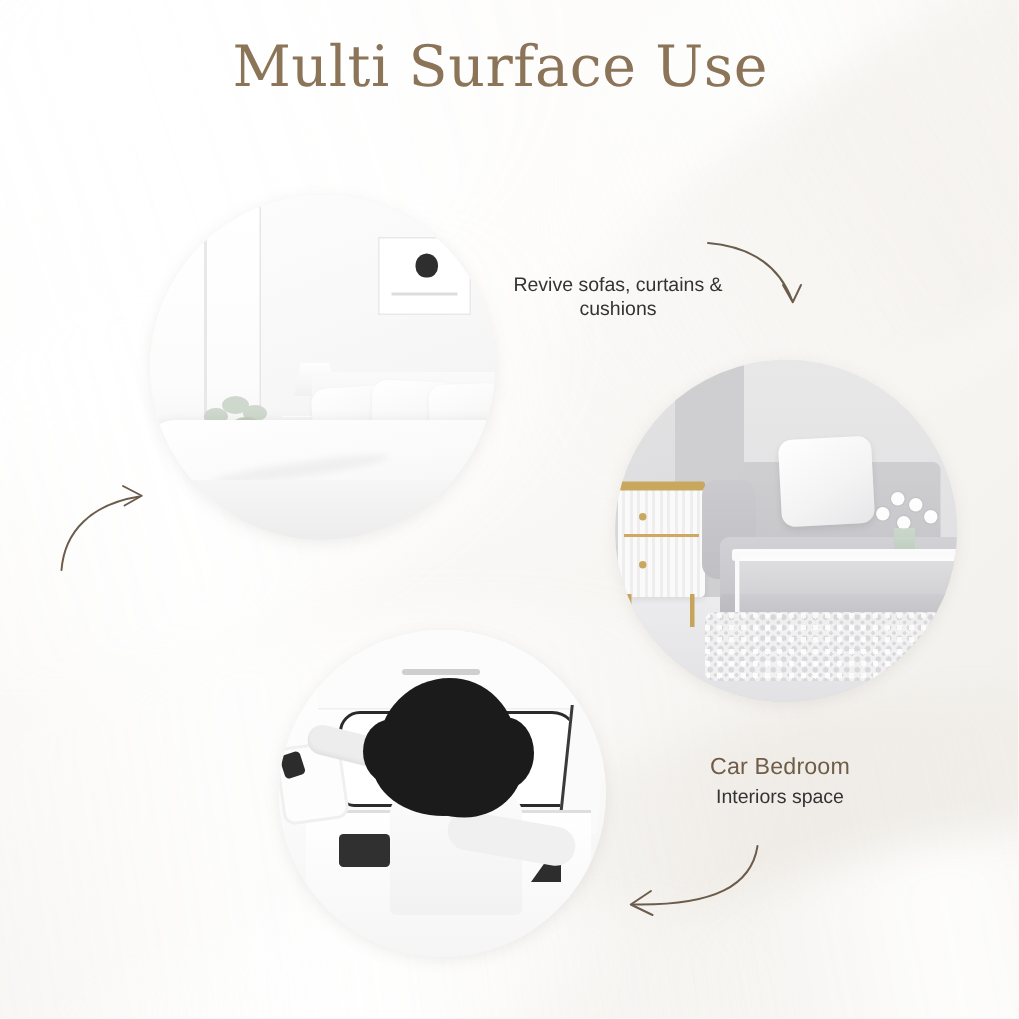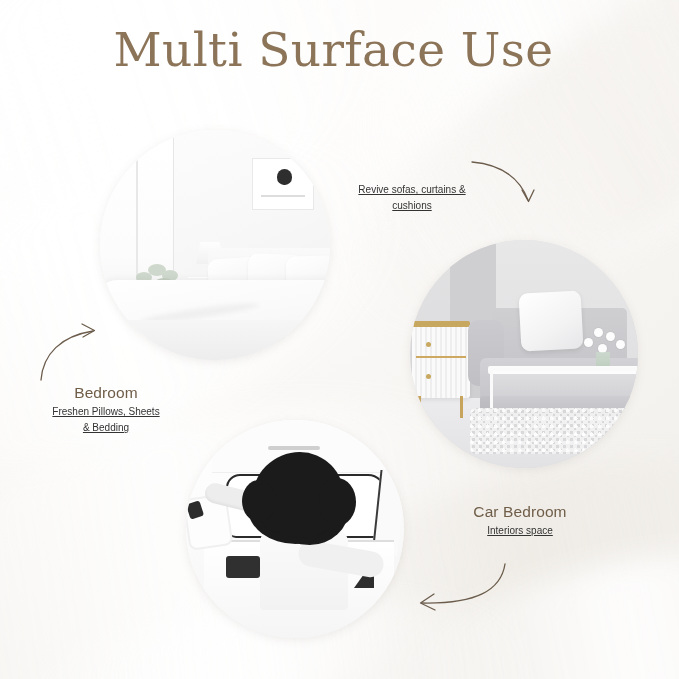--- a/index.html
+++ b/index.html
@@ -85,21 +85,21 @@
     opacity: .8;
   }
 
   
   .title {
     position: absolute;
     left: 0; right: 12px; top: 22px;
     text-align: center;
     font-family: "DejaVu Serif", "Liberation Serif", serif;
     font-weight: 400;
-    font-size: 47px;
+    font-size: 38px;
     letter-spacing: .4px;
     color: #8c7459;
     white-space: nowrap;
   }
   .subtitle {
     position: absolute;
     left: 0; right: 0; top: 68px;
     text-align: center;
     font-size: 17.5px;
     line-height: 23px;
@@ -375,25 +375,24 @@
   
   .callout { position: absolute; }
   .callout .head {
     font-size: 15.5px;
     color: #6f5d48;
     text-align: center;
     letter-spacing: .1px;
     margin-bottom: 2px;
   }
   .callout .desc {
-    font-size: 10px;
+    font-size: 13px;
     line-height: 16px;
     color: #333333;
     text-align: center;
-    text-decoration: underline;
   }
   .callout .desc span { display: block; }
 
   #callout-livingroom { left: 322px; top: 182px; width: 180px; }
   #callout-bedroom    { left: 6px;   top: 384px; width: 200px; }
   #callout-car        { left: 430px; top: 503px; width: 180px; }
 
   
   .arrow-svg { position: absolute; overflow: visible; pointer-events: none; }
   #arrow-livingroom { left: 470px; top: 160px; width: 100px; height: 60px; }
@@ -511,27 +510,20 @@
     </div>
   </div>
 
   <div class="callout" id="callout-livingroom">
     <div class="desc">
       <span>Revive sofas, curtains &amp;</span>
       <span>cushions</span>
     </div>
   </div>
 
-  <div class="callout" id="callout-bedroom">
-    <div class="head">Bedroom</div>
-    <div class="desc">
-      <span>Freshen Pillows, Sheets</span>
-      <span>&amp; Bedding</span>
-    </div>
-  </div>
 
   <div class="callout" id="callout-car">
     <div class="head">Car Bedroom</div>
     <div class="desc">
       <span>Interiors space</span>
     </div>
   </div>
 
   <svg class="arrow-svg" id="arrow-livingroom" viewBox="0 0 100 60">
     <path class="arrow-path" d="M2,2 C26,4 48,14 58,40"></path>

